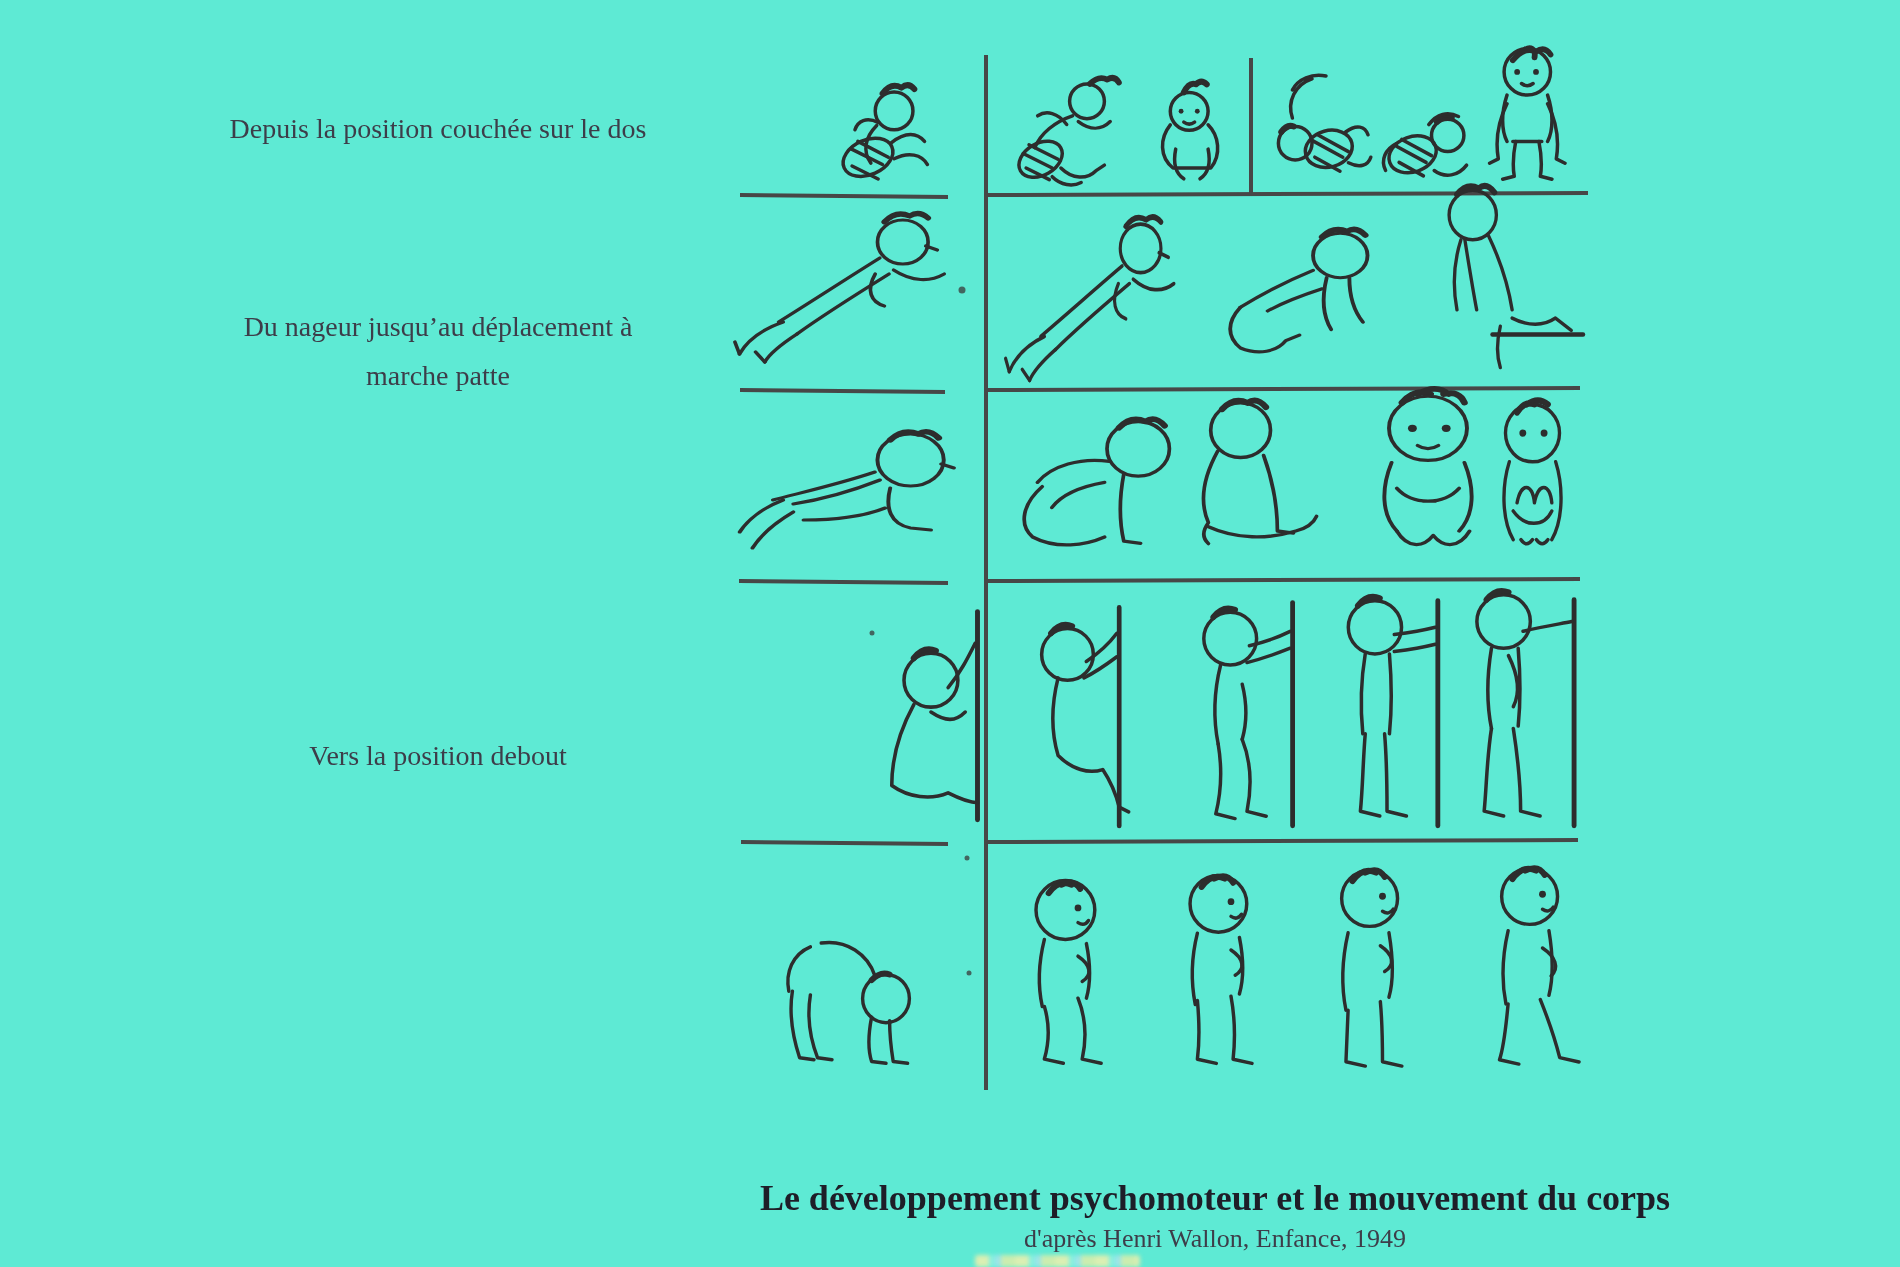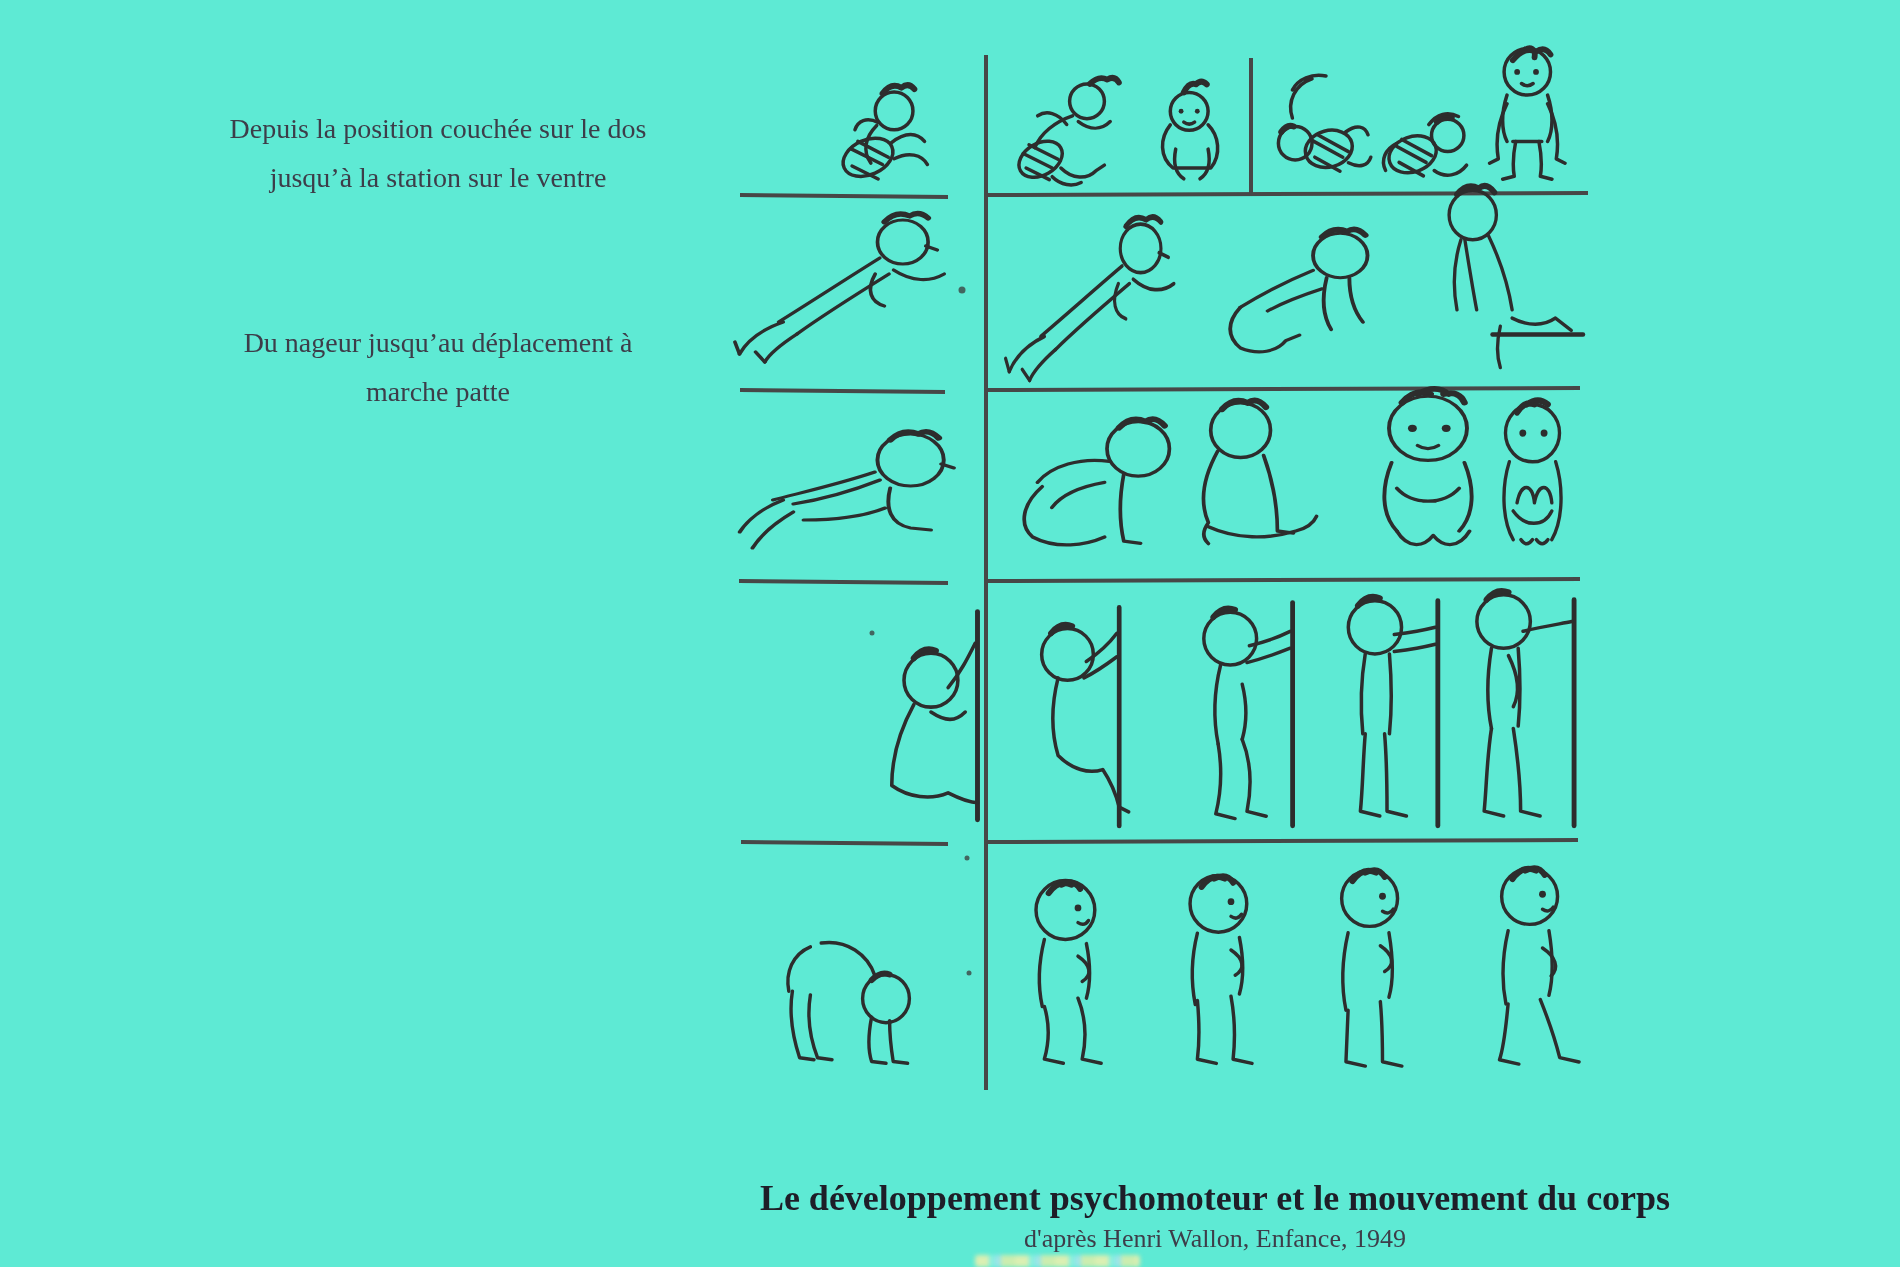--- a/index.html
+++ b/index.html
@@ -1,20 +1,20 @@
 <!DOCTYPE html>
 <html><head>
 <meta charset="utf-8">
 <style>
   html,body{margin:0;padding:0;background:#ffffff;}
   .page{position:relative;width:1900px;height:1267px;background:#5eead4;overflow:hidden;
         font-family:Liberation Serif, serif;}
   .figure-label{position:absolute;left:148px;width:580px;text-align:center;
                 color:#3d3d49;font-size:28px;line-height:49px;}
-  .label-1{top:104px;} .label-2{top:318px;} .label-3{top:460px;}
+  .label-1{top:104px;} .label-2{top:302px;} .label-3{top:460px;}
   .label-4{top:731px;} .label-5{top:950px;}
   .fig-svg{position:absolute;left:0;top:0;}
   .grid{stroke:#474747;stroke-width:4;stroke-linecap:butt;}
   .ink{stroke:#2d2d2d;fill:none;stroke-linecap:round;stroke-linejoin:round;}
   .dotfill{fill:#2d2d2d;stroke:none;}
   .speck{fill:#3a3a3a;stroke:none;opacity:.75;}
   .caption{position:absolute;left:700px;top:1176px;width:1030px;text-align:center;}
   .caption-title{font-weight:bold;font-size:36px;line-height:44px;color:#1e1e28;}
   .caption-source{font-size:26px;line-height:38px;color:#3d3d49;}
   .scan-artifact{position:absolute;left:975px;top:1255px;width:165px;height:12px;border-radius:3px;
@@ -23,25 +23,27 @@
         rgba(205,222,250,.55) 20px 26px, rgba(250,238,160,.7) 26px 40px);
       filter:blur(2px);}
 </style>
 </head>
 <body>
 
 <div class="page">
 
   <div class="figure-label label-1">
     <div>Depuis la position couchée sur le dos</div>
-    <div>jusqu’à la station sur le ventre</div>
   </div>
   <div class="figure-label label-2">
     <div>Du nageur jusqu’au déplacement à</div>
     <div>marche patte</div>
+  </div>
+  <div class="figure-label label-4">
+    <div>Vers la position debout</div>
   </div>
 
   <svg class="fig-svg" width="1900" height="1267" viewBox="0 0 1900 1267">
     <defs>
       <g id="pose-swimmer">
         <path class="ink" d="M68,12 q5,-6 11,-3 q4,-3 8,1" stroke-width="2.6"></path>
         <circle class="ink" cx="76" cy="22" r="11"></circle>
         <path class="ink" d="M86,24 l5,2"></path>
         <path class="ink" d="M66,30 C52,40 36,52 22,62"></path>
         <path class="ink" d="M70,38 C56,48 42,58 30,68"></path>

